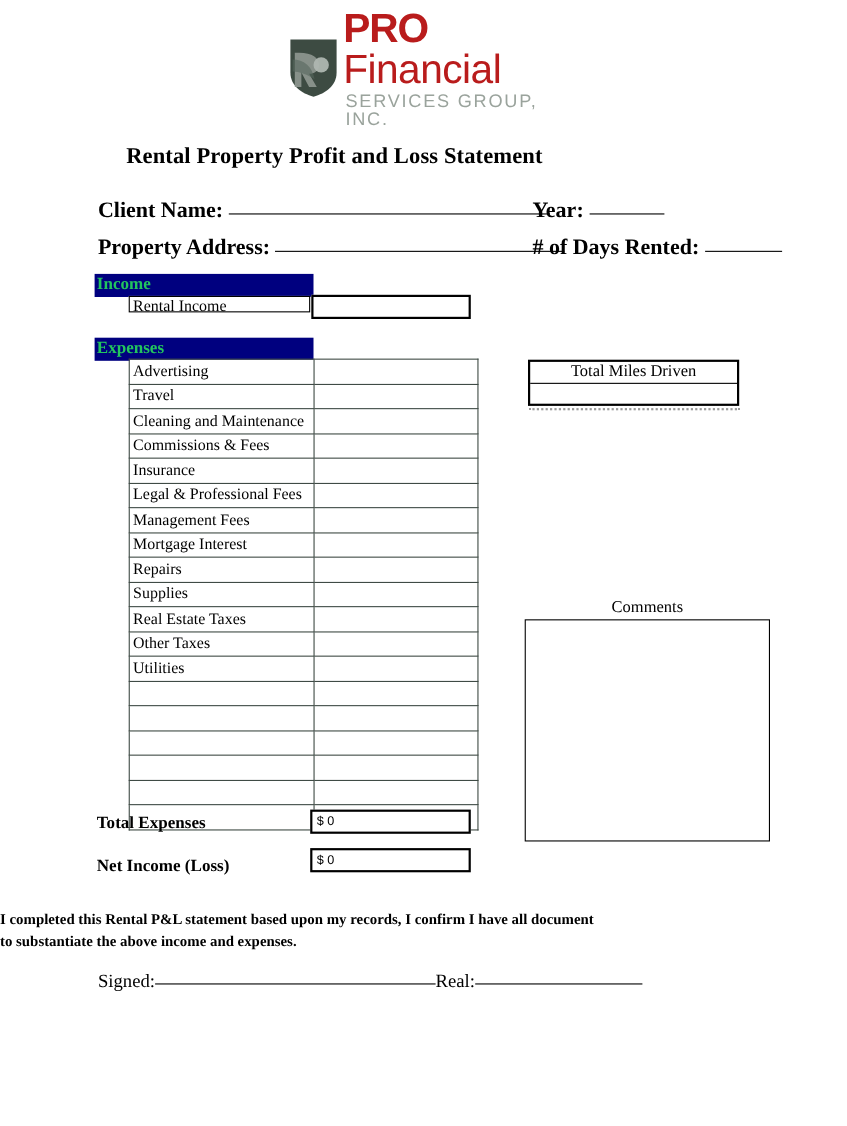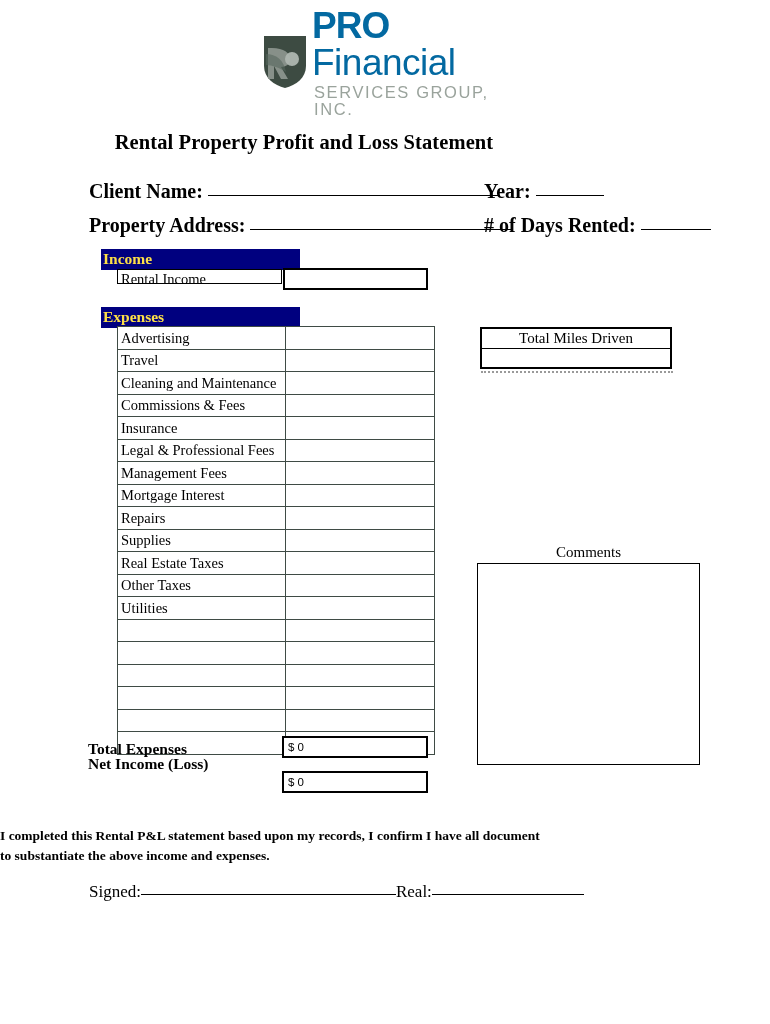--- a/index.html
+++ b/index.html
@@ -35,21 +35,21 @@
   .logo-words {
     display: flex;
     flex-direction: column;
     justify-content: center;
     line-height: 1;
   }
   .logo-line1 {
     font-family: "Liberation Sans", "DejaVu Sans", sans-serif;
     font-size: 37px;
     letter-spacing: -0.5px;
-    color: #0369a1;
+    color: #b91c1c;
     font-weight: 400;
   }
   .logo-line1 .bold-pro {
     font-weight: 700;
     letter-spacing: -1px;
   }
   .logo-line2 {
     font-family: "Liberation Sans", "DejaVu Sans", sans-serif;
     font-size: 16.5px;
     letter-spacing: 1.6px;
@@ -85,26 +85,26 @@
   }
   #row-client { left: 89px; top: 180px; }
   #row-address { left: 89px; top: 214px; }
   #row-year { left: 484px; top: 180px; }
   #row-days { left: 484px; top: 214px; }
 
   
   .section-bar {
     position: absolute;
     background: #00007f;
-    color: #fde047;
+    color: #22c55e;
     font-weight: bold;
     font-size: 15.5px;
     line-height: 18px;
     padding: 1px 0 2px 2px;
-    left: 101px;
+    left: 86px;
     width: 197px;
     height: 18px;
   }
   #bar-income { top: 249px; }
   #bar-expenses { top: 307px; }
 
   
   .income-label-cell {
     position: absolute;
     left: 117px;
@@ -165,21 +165,21 @@
     box-sizing: border-box;
     border: 2.4px solid #000;
     background: #fff;
     font-family: "Liberation Sans", "DejaVu Sans", sans-serif;
     font-size: 11.5px;
     line-height: 18px;
     padding-left: 4px;
   }
   #lbl-total-expenses { top: 740px; }
   #box-total-expenses { top: 736px; }
-  #lbl-net-income { top: 755px; }
+  #lbl-net-income { top: 779px; }
   #box-net-income { top: 771px; }
 
   
   .miles-box {
     position: absolute;
     left: 480px;
     top: 327px;
     width: 192px;
     height: 42px;
     box-sizing: border-box;

